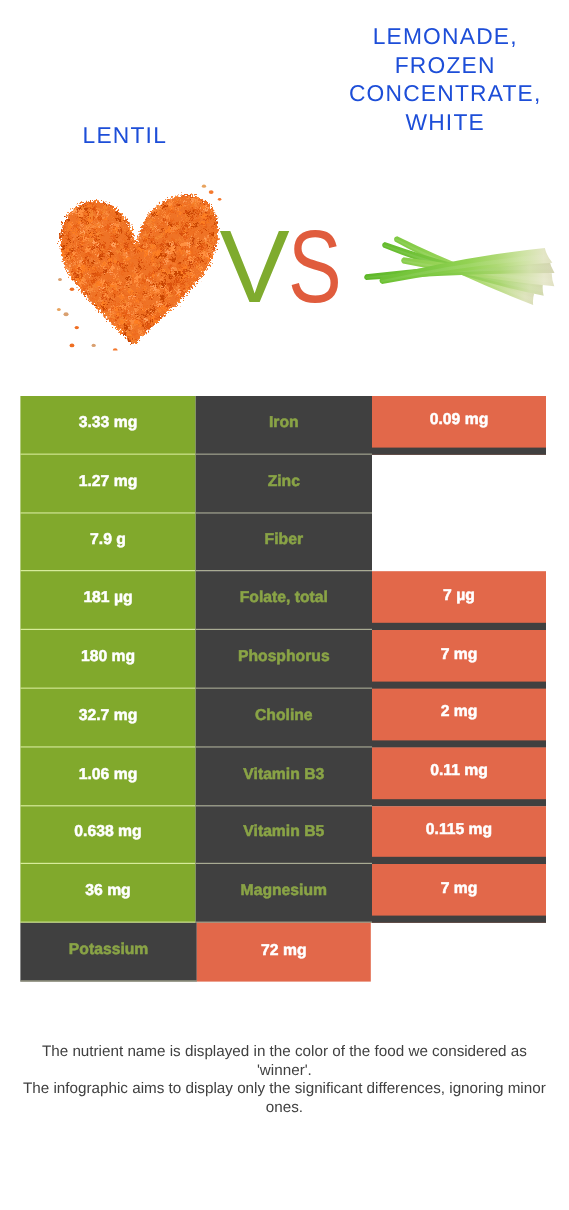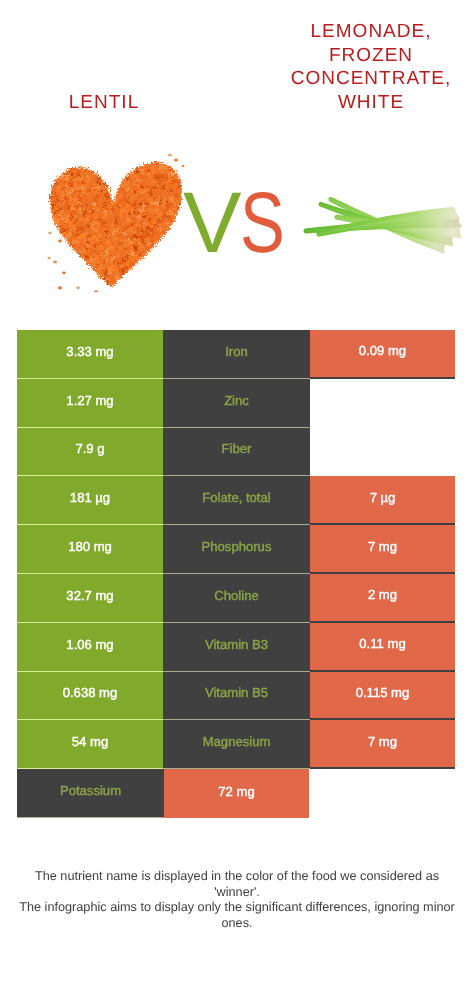--- a/index.html
+++ b/index.html
@@ -1,38 +1,38 @@
 <!DOCTYPE html>
 <html><head>
 <meta charset="utf-8">
 <style>
   *{margin:0;padding:0;box-sizing:border-box}
   html,body{width:474px;height:1008px;background:#fff}
   body{font-family:"Liberation Sans",sans-serif;-webkit-font-smoothing:antialiased;
        text-rendering:geometricPrecision}
   .page{position:relative;width:474px;height:1008px;overflow:hidden;background:#fff}
-  .title{position:absolute;color:#b91c1c;font-size:19px;font-weight:400;
+  .title{position:absolute;color:#1d4ed8;font-size:19px;font-weight:400;
          letter-spacing:1px;line-height:23.7px;text-align:center;text-transform:uppercase}
-  .title-left{left:24px;width:160px;top:91px}
+  .title-left{left:24px;width:160px;top:102px}
   .title-right{left:271px;width:200px;top:20px}
   .heart{position:absolute;left:46px;top:153px}
   .lemongrass{position:absolute;left:300px;top:175px}
   .vs{position:absolute;left:183px;top:180px;font-size:86px;line-height:86px;
       white-space:nowrap;letter-spacing:0}
   .vs .v{color:#7fab2e;display:inline-block;transform:scaleX(1.02);transform-origin:left bottom}
   .vs .s{color:#e05c3d;display:inline-block;transform:scaleX(0.78);transform-origin:left bottom}
   .table{position:absolute;left:17px;top:330px;width:438px}
   .row{display:flex;height:48.8px}
   .cell{display:flex;align-items:center;justify-content:center;font-size:13.1px;
-        font-weight:400;padding-bottom:5px}
+        font-weight:700;padding-bottom:5px}
   .c-left,.c-right{-webkit-text-stroke:0.42px #fff}
   .c-mid.green{-webkit-text-stroke:0.42px #8aa446}
   .c-left{width:146px;color:#fff;background:#81a92c;border-bottom:1px solid #d7ec9a}
   .c-mid{width:147px;background:#404040;border-bottom:1px solid #a9ab93}
-  .c-right{width:145px;color:#fff;background:#e2684a;border-bottom:2px solid #404040}
+  .c-right{width:145px;color:#fff;background:#e2684a;border-bottom:6px solid #404040}
   .row:last-child .c-left,.row:last-child .c-right{border-bottom:none}
   .c-mid.green{color:#8aa446}
   .footer{position:absolute;left:0;top:869px;width:474px;text-align:center;
           color:#404040;font-size:12.7px;line-height:15.6px}
 </style>
 </head>
 <body>
 
 <div class="page">
 
@@ -184,21 +184,21 @@
         <div class="cell c-left">1.06 mg</div>
         <div class="cell c-mid green">Vitamin B3</div>
         <div class="cell c-right">0.11 mg</div>
       </div>
       <div class="row">
         <div class="cell c-left">0.638 mg</div>
         <div class="cell c-mid green">Vitamin B5</div>
         <div class="cell c-right">0.115 mg</div>
       </div>
       <div class="row">
-        <div class="cell c-left">54 mg</div>
+        <div class="cell c-left">36 mg</div>
         <div class="cell c-mid green">Magnesium</div>
         <div class="cell c-right">7 mg</div>
       </div>
       <div class="row">
         <div class="cell c-mid green">Potassium</div>
         <div class="cell c-right">72 mg</div>
       </div>
     </div>
 
   <div class="footer">

